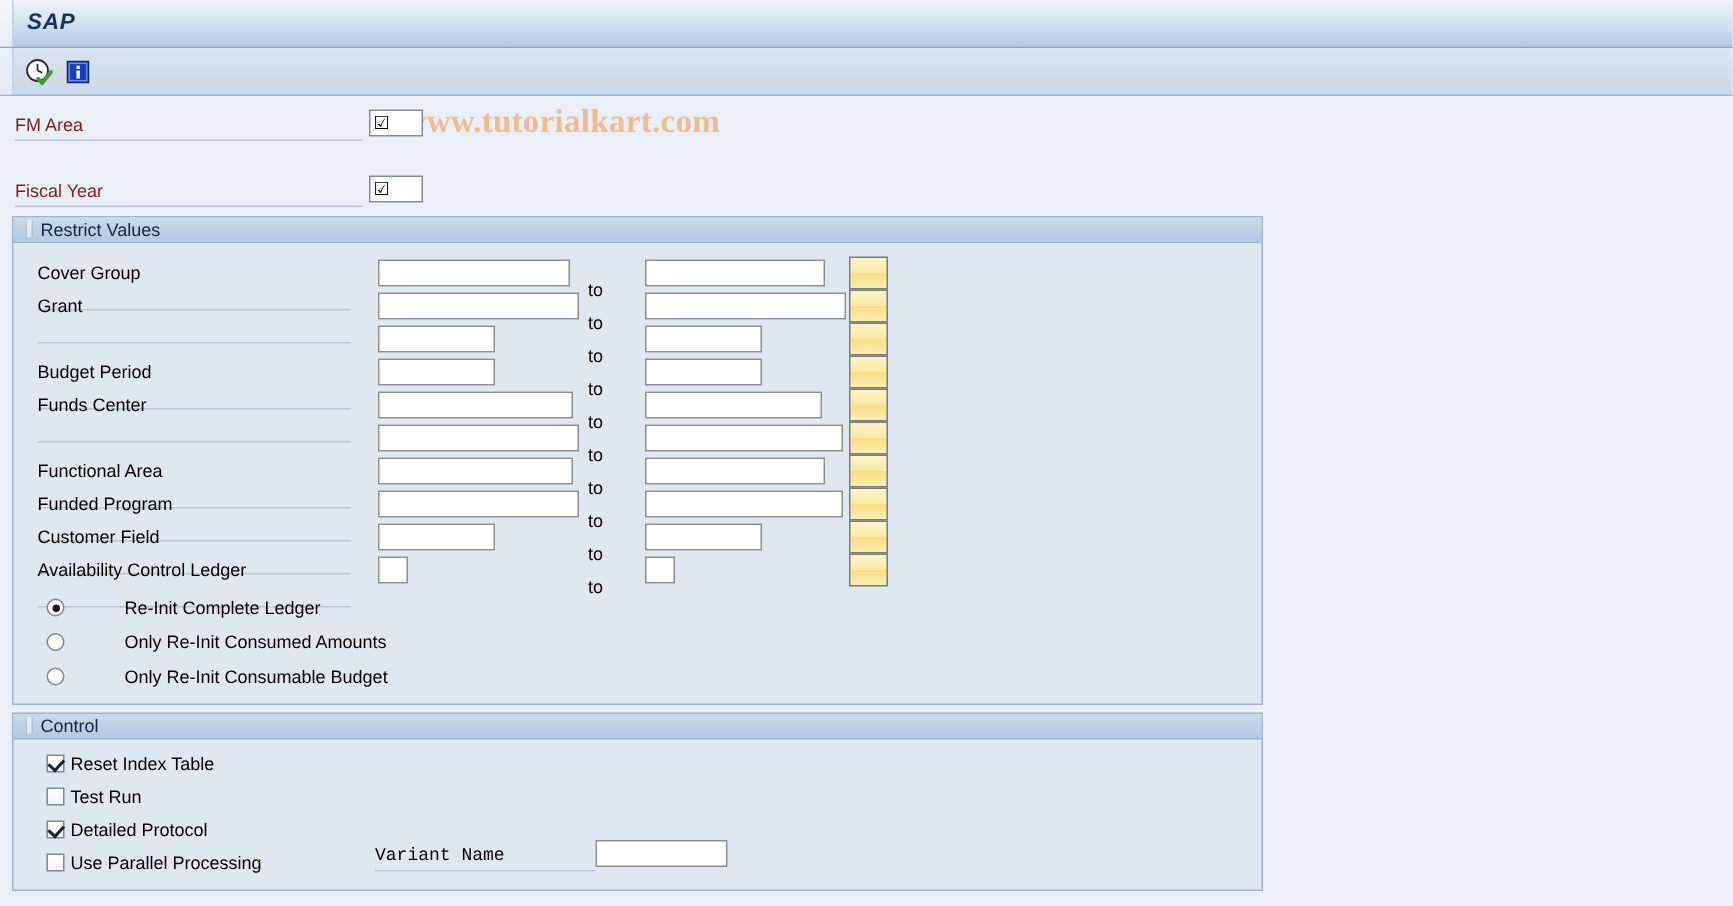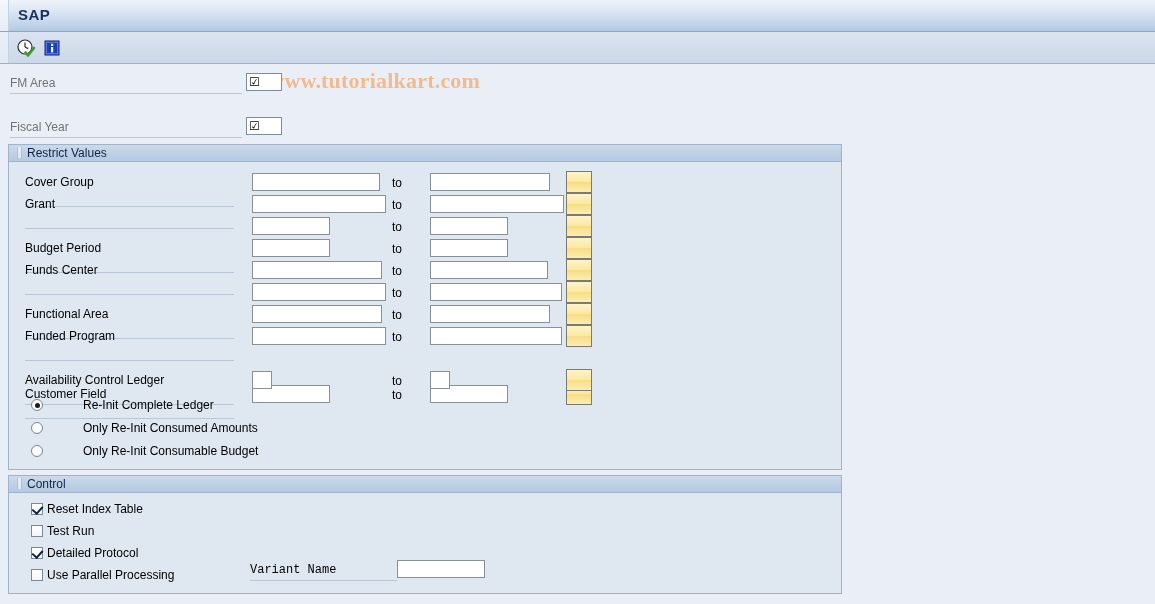--- a/index.html
+++ b/index.html
@@ -17,21 +17,21 @@
   .titlebar{
     position:absolute; left:0; top:0; width:1155px; height:32px;
     background:linear-gradient(to bottom,#eef3fa 0%,#dde7f4 35%,#c3d5ea 75%,#b3c9e2 100%);
     border-bottom:1px solid #8ba5c4;
     box-sizing:border-box;
   }
   .titlebar .edge-l{position:absolute;left:0;top:0;width:9px;height:100%;
     background:linear-gradient(to bottom,#f5f8fc,#e6edf6);border-right:1px solid #c2d2e5;box-sizing:border-box;}
   .title-text{
     position:absolute; left:18px; top:6px;
-    font-weight:bold; font-size:15px;
+    font-weight:bold; font-style:italic; font-size:15px;
     color:#19325c; letter-spacing:0.5px;text-align:center;
   }
 
   
   .toolbar{
     position:absolute; left:0; top:32px; width:1155px; height:32px;
     background:linear-gradient(to bottom,#dae4f0 0%,#d2ddec 55%,#cbd8e9 100%);
     border-bottom:1px solid #9db3cd;
     box-sizing:border-box;
   }
@@ -47,21 +47,21 @@
     font-size:22px; font-weight:bold;
     color:#f0b98a; opacity:.95;
     white-space:nowrap;
     letter-spacing:.2px;
   }
 
   
   .topfields{ position:absolute; left:0; top:72px; width:1155px; }
   .topfield-row{ position:relative; height:22px; }
   .topfield-label{
-    position:absolute; left:10px; top:4px; font-size:12px; color:#737373;
+    position:absolute; left:10px; top:4px; font-size:12px; color:#7f1d1d;
     width:232px; border-bottom:1px solid #b9c6d6; padding-bottom:3px;
     box-sizing:border-box;
   }
   .topfield-input{
     position:absolute; left:246px; top:1px;
     width:36px; height:18px;
     background:#fff; border:1px solid #808b9c;
     box-sizing:border-box;
     font-family:"DejaVu Sans", sans-serif;
     font-size:12px; line-height:16px; color:#000;
@@ -105,21 +105,21 @@
   .fld{
     position:absolute; top:2px; height:18px;
     background:#fff; border:1px solid #898f99;
     box-sizing:border-box;
     font-family:"DejaVu Sans", sans-serif; font-size:12px;
     color:#000; padding-left:2px; outline:none;
   }
   .fld-from{ left:243px; }
   .fld-to  { left:421px; }
   .to-label{
-    position:absolute; left:383px; top:5px;
+    position:absolute; left:383px; top:15px;
     font-size:12px; color:#000;
   }
   .multisel{
     position:absolute; left:557px; top:0px;
     width:26px; height:22px;
     background:linear-gradient(to bottom,#fdf3c9 0%,#fbe9a2 48%,#f7dd85 52%,#fbeeb4 100%);
     border:1px solid #7a7a72;
     box-sizing:border-box; cursor:default;
   }
 
@@ -263,21 +263,21 @@
         <input type="text" class="fld fld-to" value="" style="width: 120px;">
         <div class="multisel"></div>
       </div>
       <div class="rrow" style="top: 163px; width: 834px;">
         <div class="rlabel">Funded Program</div>
         <input type="text" class="fld fld-from" value="" style="width: 134px;">
         <span class="to-label">to</span>
         <input type="text" class="fld fld-to" value="" style="width: 132px;">
         <div class="multisel"></div>
       </div>
-      <div class="rrow" style="top: 185px; width: 834px; margin-top: 36px;">
+      <div class="rrow" style="top: 185px; width: 834px;">
         <div class="rlabel">Customer Field</div>
         <input type="text" class="fld fld-from" value="" style="width: 78px;">
         <span class="to-label">to</span>
         <input type="text" class="fld fld-to" value="" style="width: 78px;">
         <div class="multisel"></div>
       </div>
       <div class="rrow" style="top: 207px; width: 834px;">
         <div class="rlabel">Availability Control Ledger</div>
         <input type="text" class="fld fld-from" value="" style="width: 20px;">
         <span class="to-label">to</span>

